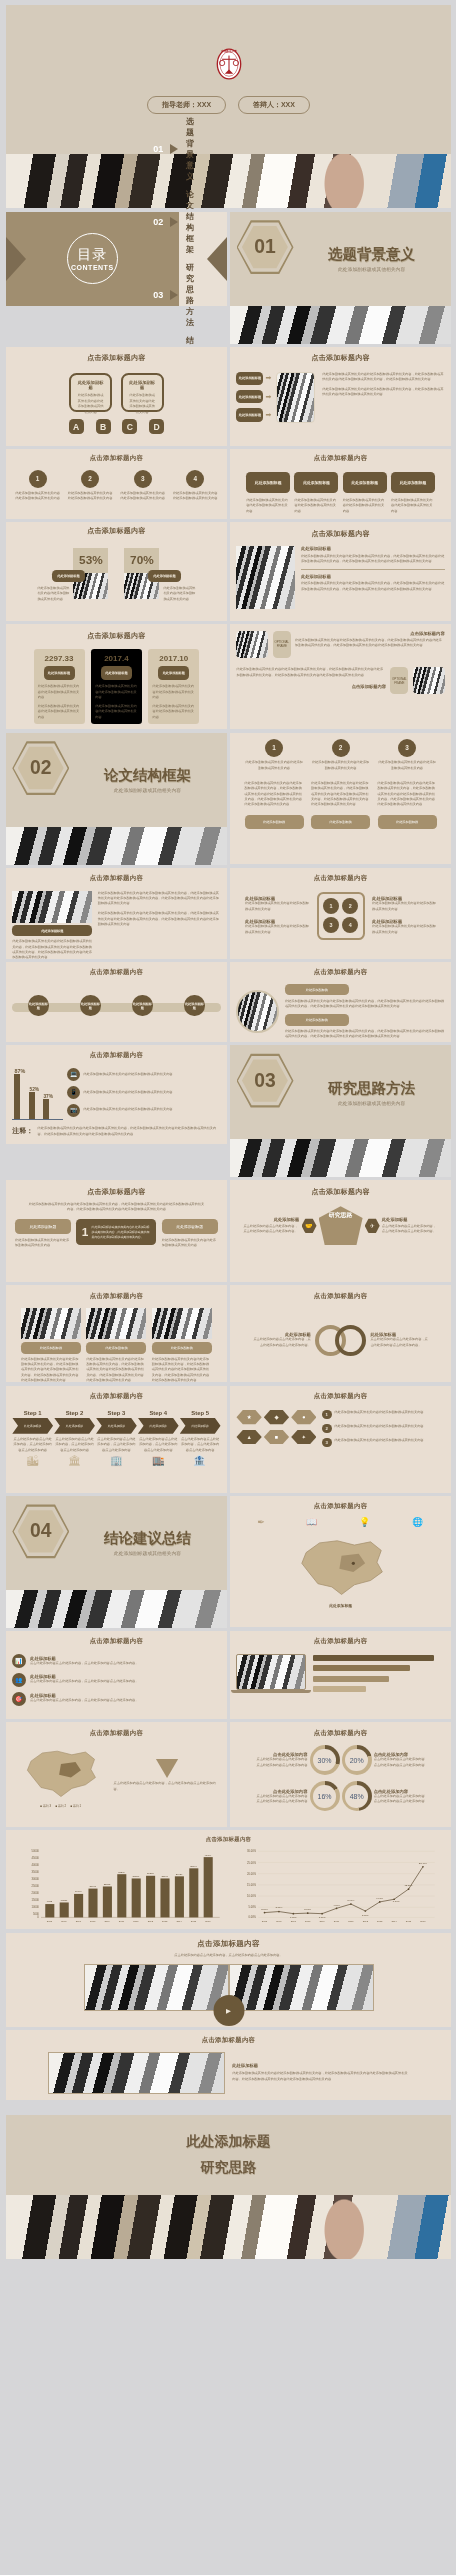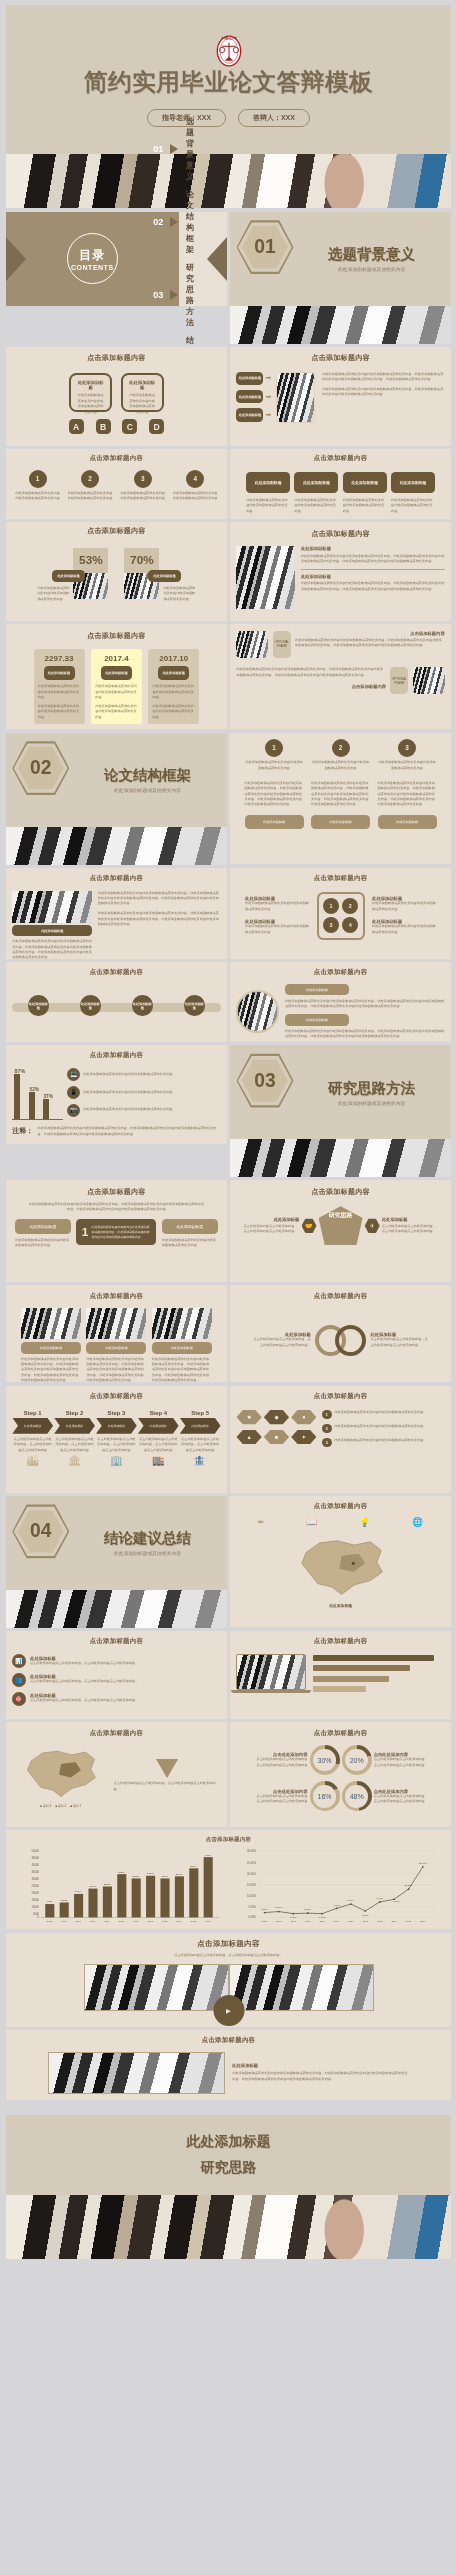--- a/index.html
+++ b/index.html
@@ -48,21 +48,21 @@
       #efefef 46% 54%,#777 54% 60%,#fbfbfb 60% 70%,#3a3a3a 70% 76%,
       #e3e3e3 76% 86%,#888 86% 93%,#ddd 93% 100%); }
 
   
   .contents { width:445px; height:94px; display:flex; background:#e9e0d5; }
   .ct-left { width:177px; background:#a08e70; position:relative; display:flex; align-items:center; justify-content:center;}
   .ct-left:before { content:""; position:absolute; left:0; top:50%; transform:translateY(-50%);
      border-top:22.5px solid transparent; border-bottom:22.5px solid transparent; border-left:20.4px solid #7d6c52;}
   .ct-circle { width:51px; height:51px; border:1.1px solid #fff; border-radius:50%;
      display:flex; flex-direction:column; align-items:center; justify-content:center; color:#fff;}
-  .ct-circle .c1{font-size:12px;font-weight:bold;letter-spacing:1.1px;}
+  .ct-circle .c1{font-size:14px;font-weight:normal;letter-spacing:1.1px;}
   .ct-circle .c2{font-size:7px;font-weight:bold;letter-spacing:0.5px;}
   .ct-right { flex:1; position:relative; display:flex; flex-direction:column; justify-content:center; gap:7px; padding-left:5.4px;}
   .ct-right:after { content:""; position:absolute; right:0; top:50%; transform:translateY(-50%);
      border-top:22.5px solid transparent; border-bottom:22.5px solid transparent; border-right:20.4px solid #7d6c52;}
   .ct-item { display:flex; align-items:center; gap:5.4px; }
   .ct-num { position:relative; left:-31px; width:16px; font-size:9px; font-weight:bold; color:#fff; text-align:right;}
   .ct-arrow { position:relative; left:-30px; width:0;height:0;
      border-top:5.9px solid transparent;border-bottom:5.9px solid transparent;border-left:8.6px solid #7d6c52;}
   .ct-label { position:relative; left:-27px; font-size:8px; font-weight:bold; color:#5f4e36;}
 
@@ -108,21 +108,20 @@
         <ellipse cx="26" cy="34" rx="22" ry="28" fill="#fff" stroke="#a81f24" stroke-width="2.5"></ellipse>
         <ellipse cx="26" cy="34" rx="17" ry="23" fill="none" stroke="#a81f24" stroke-width="1"></ellipse>
         <rect x="25" y="18" width="2" height="34" fill="#a81f24"></rect>
         <rect x="13" y="24" width="26" height="2" fill="#a81f24"></rect>
         <circle cx="13" cy="32" r="5" fill="none" stroke="#a81f24" stroke-width="1.6"></circle>
         <circle cx="39" cy="32" r="5" fill="none" stroke="#a81f24" stroke-width="1.6"></circle>
         <path d="M18 52 L26 44 L34 52 Z" fill="#a81f24"></path>
         <text x="26" y="11" font-size="5" fill="#a81f24" text-anchor="middle" font-weight="bold">中国政法大学</text>
       </svg>
     </div>
-    <div class="cover-title">简约实用毕业论文答辩模板</div>
     <div class="pillrow">
       <div class="pill">指导老师：XXX</div>
       <div class="pill">答辩人：XXX</div>
     </div>
   </div>
   <div class="photo libr" style="width:445px;height:54px;margin-bottom:3.2px;"></div>
 
   <div class="grid2">
     <div class="contents" style="width:221px;">
       <div class="ct-left">
@@ -297,21 +296,21 @@
   <div class="grid2">
     <div class="slide" style="width:221px;height:105px;padding:6.4px;">
       <div class="sl-title" style="font-size:7px;">点击添加标题内容</div>
       <div style="display:flex;gap:6.4px;justify-content:center;margin-top:8.6px;">
         <div style="width:51px;background:#d5c8b0;border-radius:3.2px;padding:4.3px;text-align:center;">
           <div style="font-size:8px;font-weight:bold;color:#6b5839;">2297.33</div>
           <div class="chip" style="width:31px;height:14px;font-size:3.2px;margin:3.8px auto;">此处添加副标题</div>
           <div class="body-txt" style="text-align:left;">此处添加副标题或其他相关内容此处添加副标题或其他相关内容</div>
           <div class="body-txt" style="text-align:left;margin-top:3.2px;">此处添加副标题或其他相关内容此处添加副标题或其他相关内容</div>
         </div>
-        <div style="width:51px;background:#fef9c3;border-radius:3.2px;padding:4.3px;text-align:center;">
+        <div style="width:51px;background:#000000;border-radius:3.2px;padding:4.3px;text-align:center;">
           <div style="font-size:8px;font-weight:bold;color:#6b5839;">2017.4</div>
           <div class="chip" style="width:31px;height:14px;font-size:3.2px;margin:3.8px auto;">此处添加副标题</div>
           <div class="body-txt" style="text-align:left;">此处添加副标题或其他相关内容此处添加副标题或其他相关内容</div>
           <div class="body-txt" style="text-align:left;margin-top:3.2px;">此处添加副标题或其他相关内容此处添加副标题或其他相关内容</div>
         </div>
         <div style="width:51px;background:#d5c8b0;border-radius:3.2px;padding:4.3px;text-align:center;">
           <div style="font-size:8px;font-weight:bold;color:#6b5839;">2017.10</div>
           <div class="chip" style="width:31px;height:14px;font-size:3.2px;margin:3.8px auto;">此处添加副标题</div>
           <div class="body-txt" style="text-align:left;">此处添加副标题或其他相关内容此处添加副标题或其他相关内容</div>
           <div class="body-txt" style="text-align:left;margin-top:3.2px;">此处添加副标题或其他相关内容此处添加副标题或其他相关内容</div>

